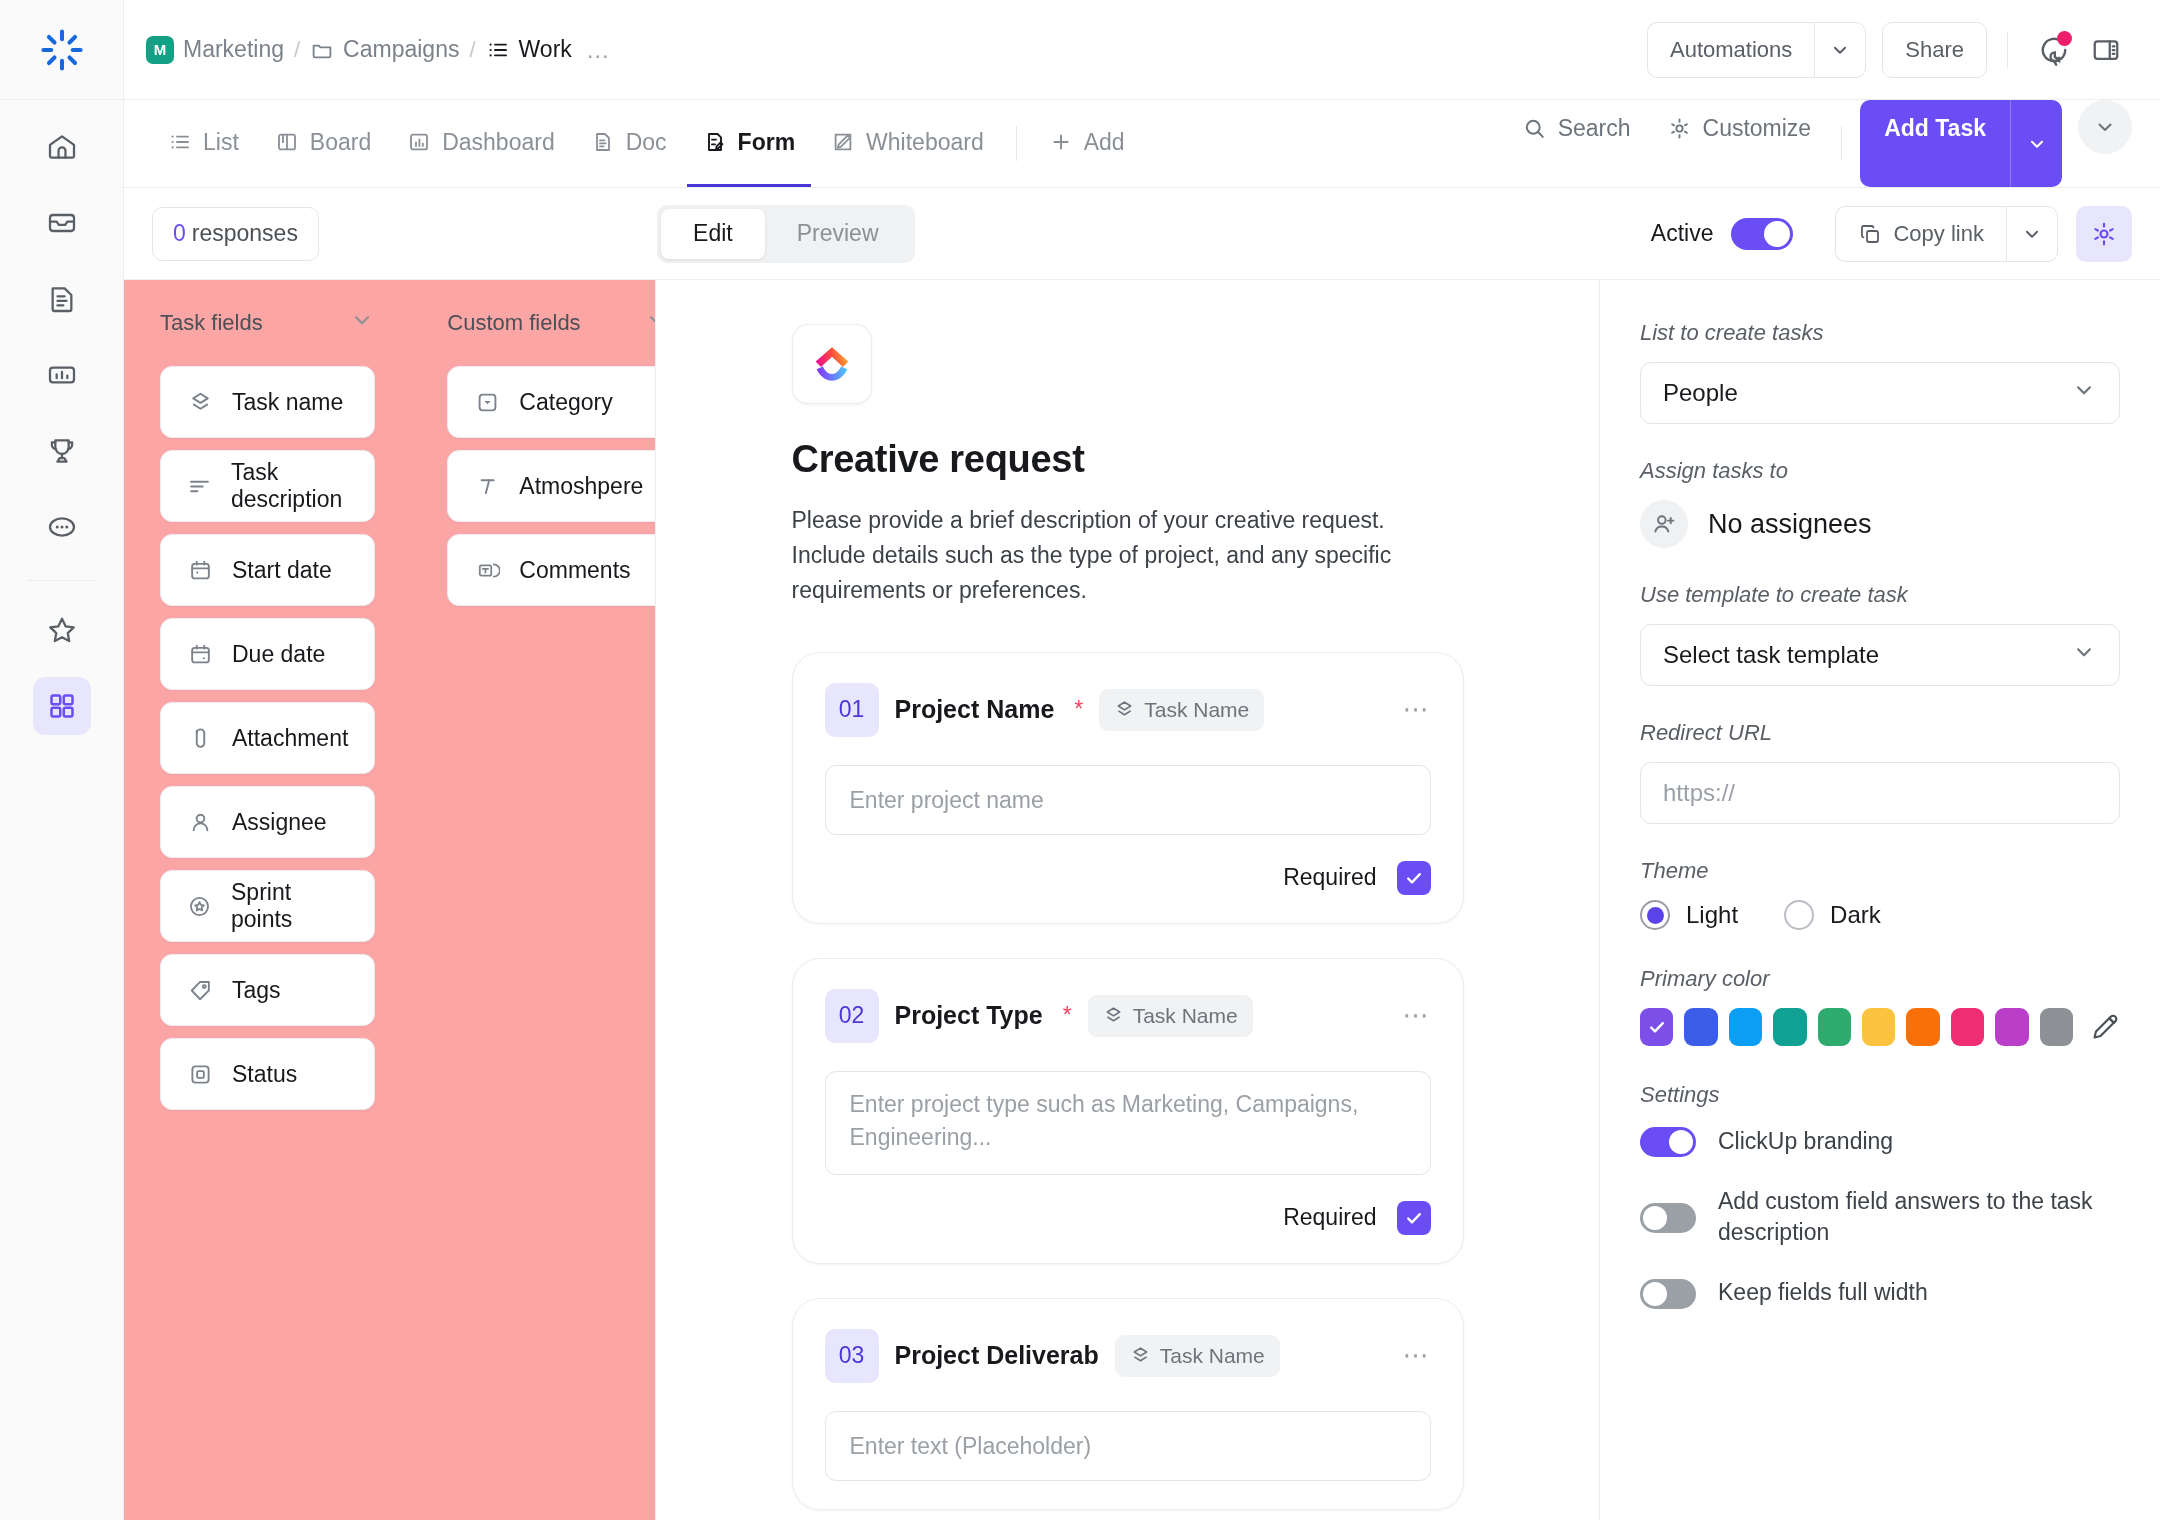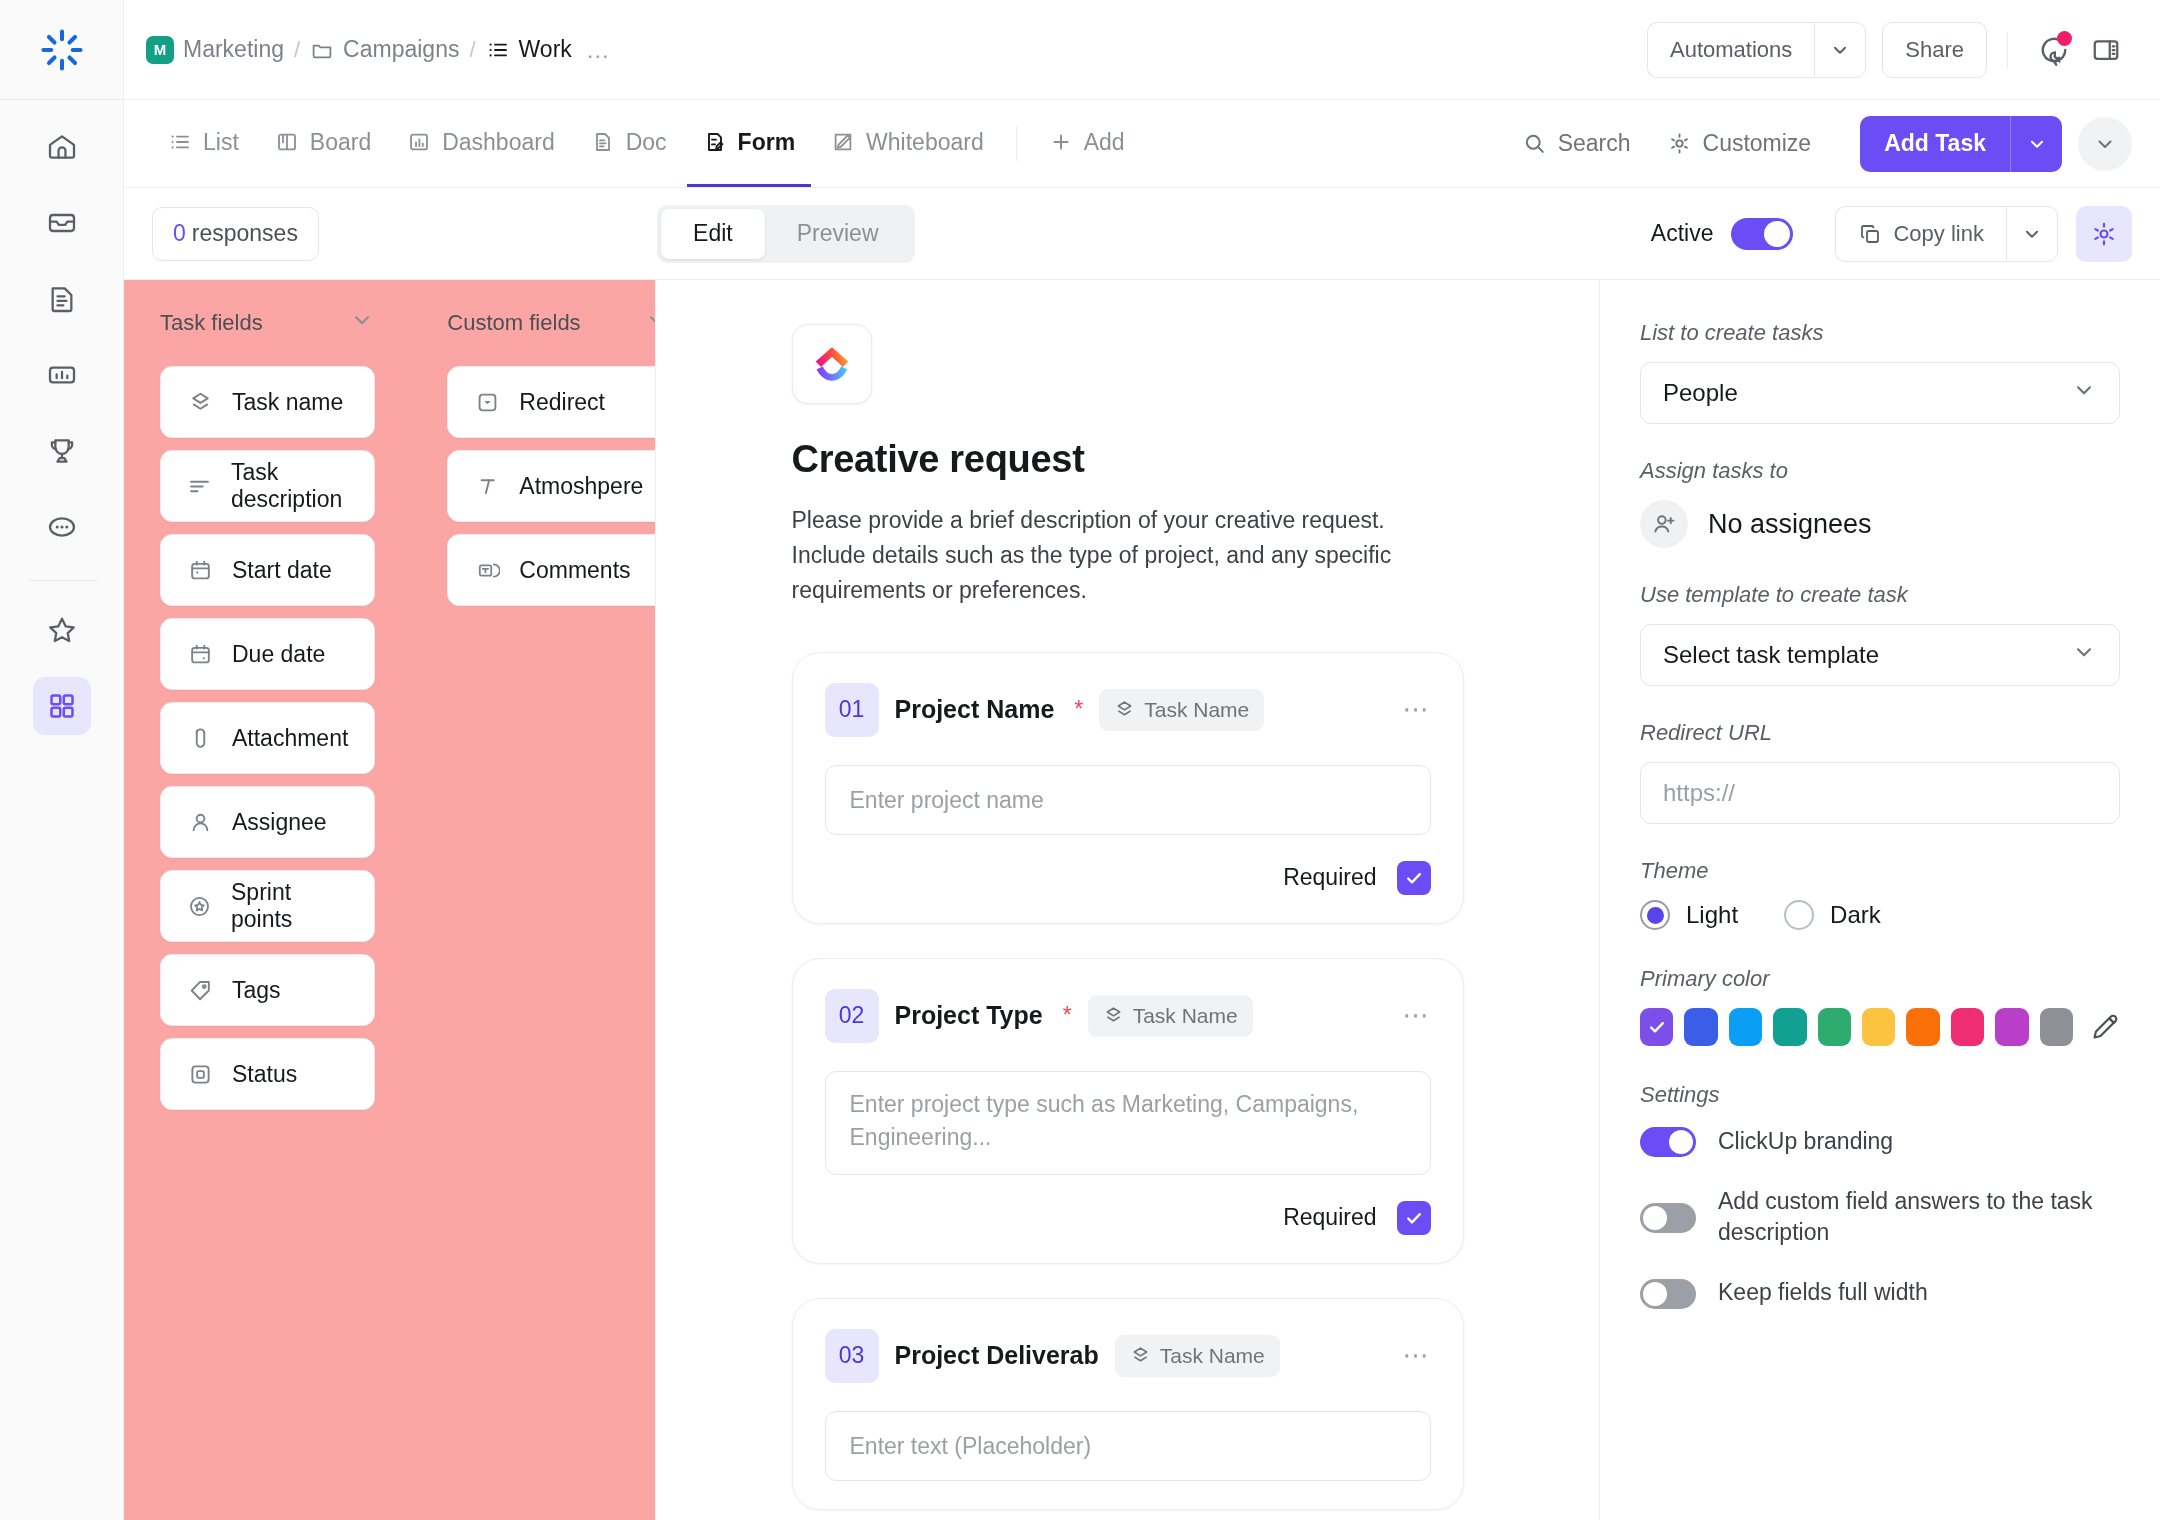--- a/index.html
+++ b/index.html
@@ -82,21 +82,21 @@
     background: #fff;
   }
   .tabs { display: flex; align-items: stretch; gap: 4px; }
   .tab {
     display: flex; align-items: center; gap: 11px;
     padding: 0 16px; font-size: 23px; color: #8b9096;
     border-bottom: 3px solid transparent; cursor: pointer; white-space: nowrap;
   }
   .tab.active { color: #17191c; font-weight: bold; border-bottom-color: #4b37d8; }
   .tab-div { width: 1px; background: #e6e9ed; margin: 26px 12px; }
-  .viewbar-right { margin-left: auto; display: flex; align-items: center; gap: 0; }
+  .viewbar-right { margin-left: auto; display: flex; gap: 0; }
   .vb-action {
     display: flex; align-items: center; gap: 11px;
     padding: 0 18px; height: 56px; border-radius: 10px;
     font-size: 23px; color: #6e747b; cursor: pointer; white-space: nowrap;
   }
   .addtask {
     display: flex; align-items: stretch; border-radius: 10px; overflow: hidden;
     background: #6b4df6; margin-left: 6px;
   }
   .addtask-main {
@@ -655,21 +655,21 @@
                 </svg>
             </span>
           </div>
           <div class="field-item">
             <span class="fi-icon">
               <svg width="25" height="25" viewBox="0 0 24 24" fill="none" stroke="currentColor" stroke-width="1.8" stroke-linejoin="round">
                   <rect x="4.4" y="4.4" width="15.2" height="15.2" rx="3"></rect>
                   <path d="M9 10.6l3 3 3-3z" fill="currentColor" stroke="none"></path>
                 </svg>
             </span>
-            <span class="fi-label">Redirect</span>
+            <span class="fi-label">Category</span>
           </div>
           <div class="field-item">
             <span class="fi-icon">
               <svg width="25" height="25" viewBox="0 0 24 24" fill="none" stroke="currentColor" stroke-width="1.8" stroke-linecap="round">
                   <line x1="6.4" y1="6" x2="18" y2="6"></line>
                   <line x1="13.6" y1="6" x2="10.4" y2="18.4"></line>
                 </svg>
             </span>
             <span class="fi-label">Atmoshpere</span>
           </div>

